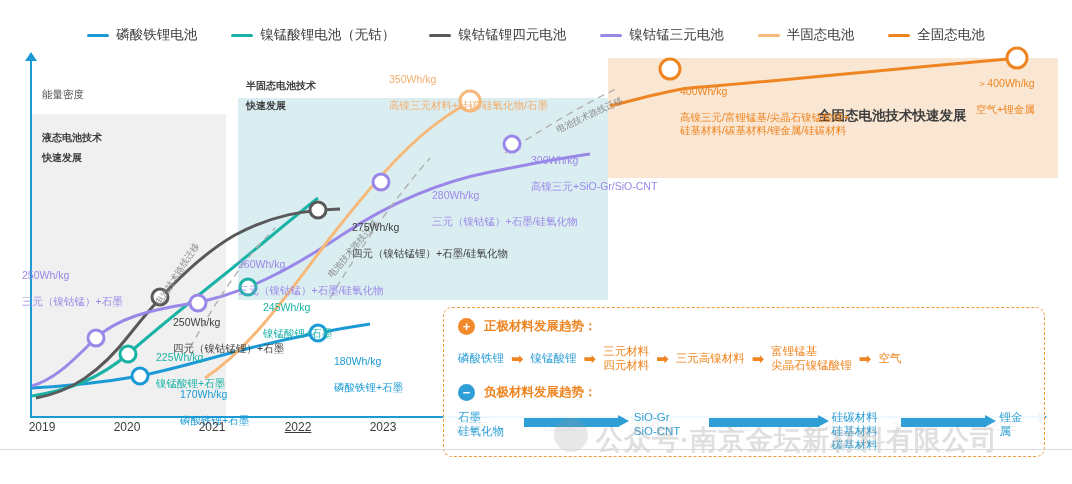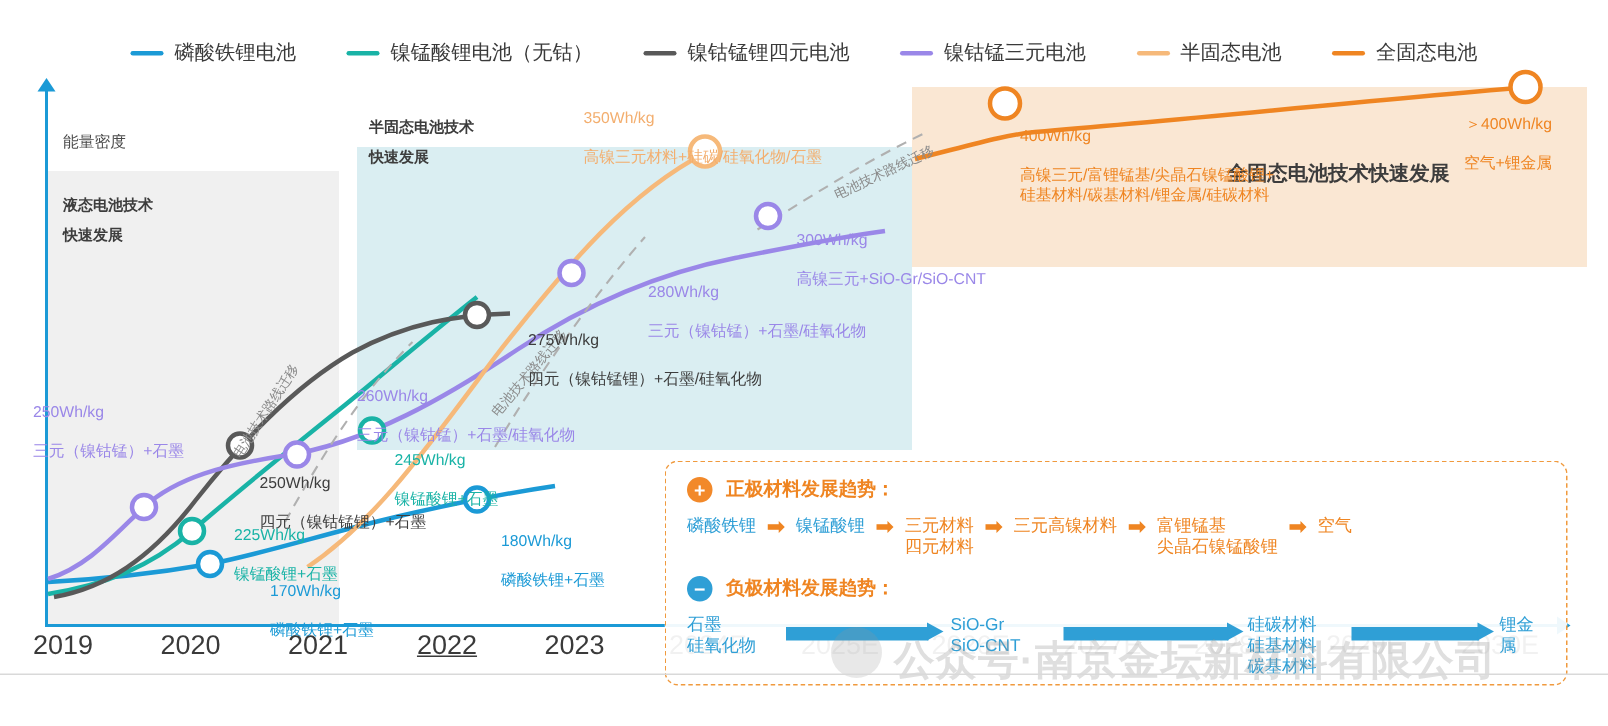--- a/index.html
+++ b/index.html
@@ -33,40 +33,40 @@
   .yaxis{position:absolute;left:30px;top:12px;width:2px;height:358px;background:#1b9ad6;}
   .yarrow{position:absolute;left:25px;top:4px;width:0;height:0;
           border-left:6px solid transparent;border-right:6px solid transparent;
           border-bottom:9px solid #1b9ad6;}
   .ylabel{position:absolute;left:42px;top:24px;font-size:10.5px;color:#4a4a4a;margin-top:16px;}
   .xaxis{position:absolute;left:30px;top:368px;width:1010px;height:2px;background:#1b9ad6;}
   .xarrow{position:absolute;left:1038px;top:363px;width:0;height:0;
           border-top:6px solid transparent;border-bottom:6px solid transparent;
           border-left:9px solid #1b9ad6;}
   .xticks{position:absolute;left:0;top:372px;width:1072px;height:20px;}
-  .xtick{position:absolute;font-size:18px;color:#3a3a3a;transform:translateX(-50%);}
+  .xtick{position:absolute;font-size:12px;color:#3a3a3a;transform:translateX(-50%);}
 
   svg.curves{position:absolute;left:0;top:0;width:1072px;height:380px;overflow:visible;}
 
   
   .ann{position:absolute;font-size:10.5px;line-height:13px;white-space:pre-line;}
 
   
   .diag{position:absolute;font-size:9px;color:#8a8a8a;white-space:nowrap;}
 
   
   .matbox{position:absolute;left:443px;top:259px;width:600px;height:148px;
           border:1.6px dashed #f09a3e;border-radius:9px;background:rgba(255,255,255,0.93);}
   .mrow-head{position:absolute;display:flex;align-items:center;gap:9px;}
   .badge{width:17px;height:17px;border-radius:50%;display:flex;align-items:center;
          justify-content:center;color:#fff;font-size:13px;font-weight:bold;line-height:1;}
   .badge.plus{background:#f2892a;}
   .badge.minus{background:#2f9fd6;}
   .mhead-txt{font-size:12.5px;font-weight:bold;}
-  .chain{position:absolute;display:flex;align-items:flex-start;}
+  .chain{position:absolute;display:flex;align-items:center;}
   .chain-item{font-size:11.5px;line-height:14px;white-space:pre-line;}
   .arw{font-size:15px;font-weight:bold;line-height:1;}
   .bigarrow{position:absolute;height:12px;}
   .bigarrow .shaft{position:absolute;left:0;top:3px;height:9px;background:#2f9fd6;}
   .bigarrow .head{position:absolute;top:0;width:0;height:0;
                   border-top:6px solid transparent;border-bottom:6px solid transparent;
                   border-left:11px solid #2f9fd6;}
 
   
   .divider{position:absolute;left:0;top:449px;width:1072px;height:1px;background:#d9d9d9;}

